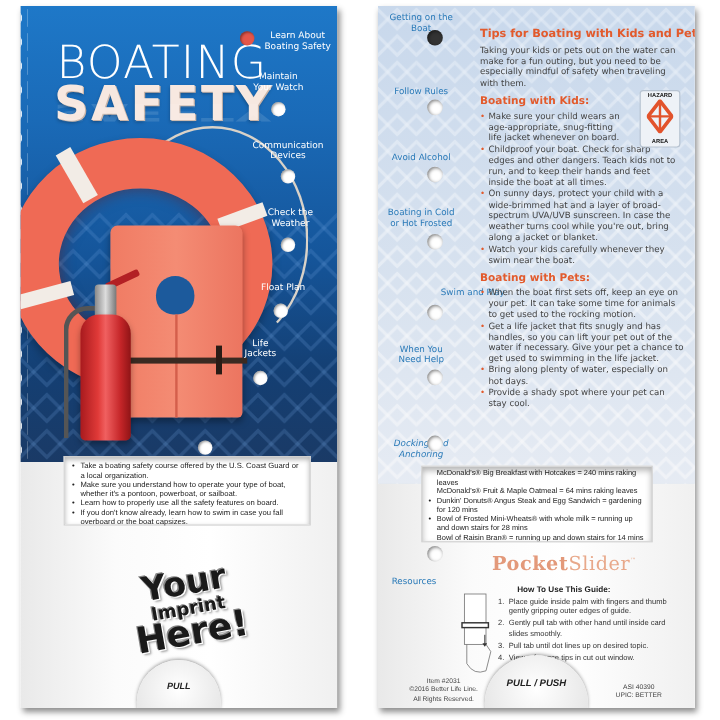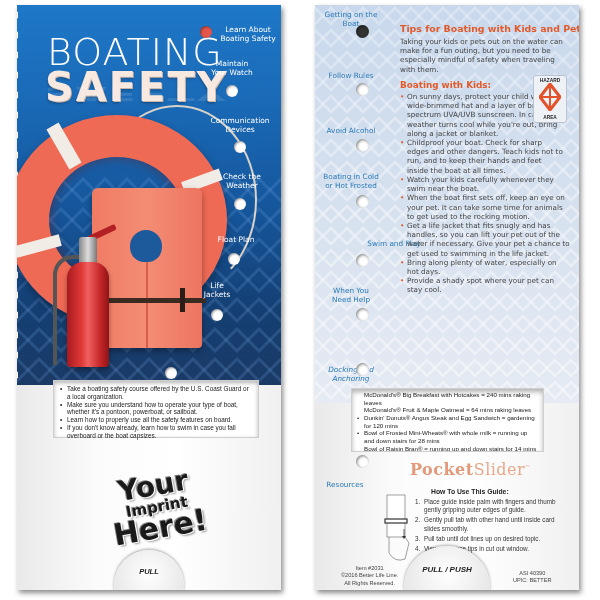--- a/index.html
+++ b/index.html
@@ -375,25 +375,27 @@
   <div class="r-nav-label" style="left:10px;top:475px;width:40px;">
     <span>Resources</span>
   </div>
 
   <div class="content">
     <h2>Tips for Boating with Kids and Pets</h2>
     <p class="intro">Taking your kids or pets out on the water can make for a fun outing, but you need to be especially mindful of safety when traveling with them.</p>
 
     <h3>Boating with Kids:</h3>
     <ul class="kids-list">
+      <li>Make sure your child wears an age-appropriate, snug-fitting life jacket whenever on board.</li>
+      <li class="wide">Childproof your boat. Check for sharp edges and other dangers. Teach kids not to run, and to keep their hands and feet inside the boat at all times.</li>
       <li class="wide">On sunny days, protect your child with a wide-brimmed hat and a layer of broad-spectrum UVA/UVB sunscreen. In case the weather turns cool while you're out, bring along a jacket or blanket.</li>
-      <li class="wide">Childproof your boat. Check for sharp edges and other dangers. Teach kids not to run, and to keep their hands and feet inside the boat at all times.</li>
       <li class="wide">Watch your kids carefully whenever they swim near the boat.</li>
     </ul>
 
+    <h3>Boating with Pets:</h3>
     <ul class="pets-list">
       <li>When the boat first sets off, keep an eye on your pet. It can take some time for animals to get used to the rocking motion.</li>
       <li>Get a life jacket that fits snugly and has handles, so you can lift your pet out of the water if necessary. Give your pet a chance to get used to swimming in the life jacket.</li>
       <li>Bring along plenty of water, especially on hot days.</li>
       <li>Provide a shady spot where your pet can stay cool.</li>
     </ul>
   </div>
 
   <div class="hazard-sign">
     <span class="htop">HAZARD</span>

